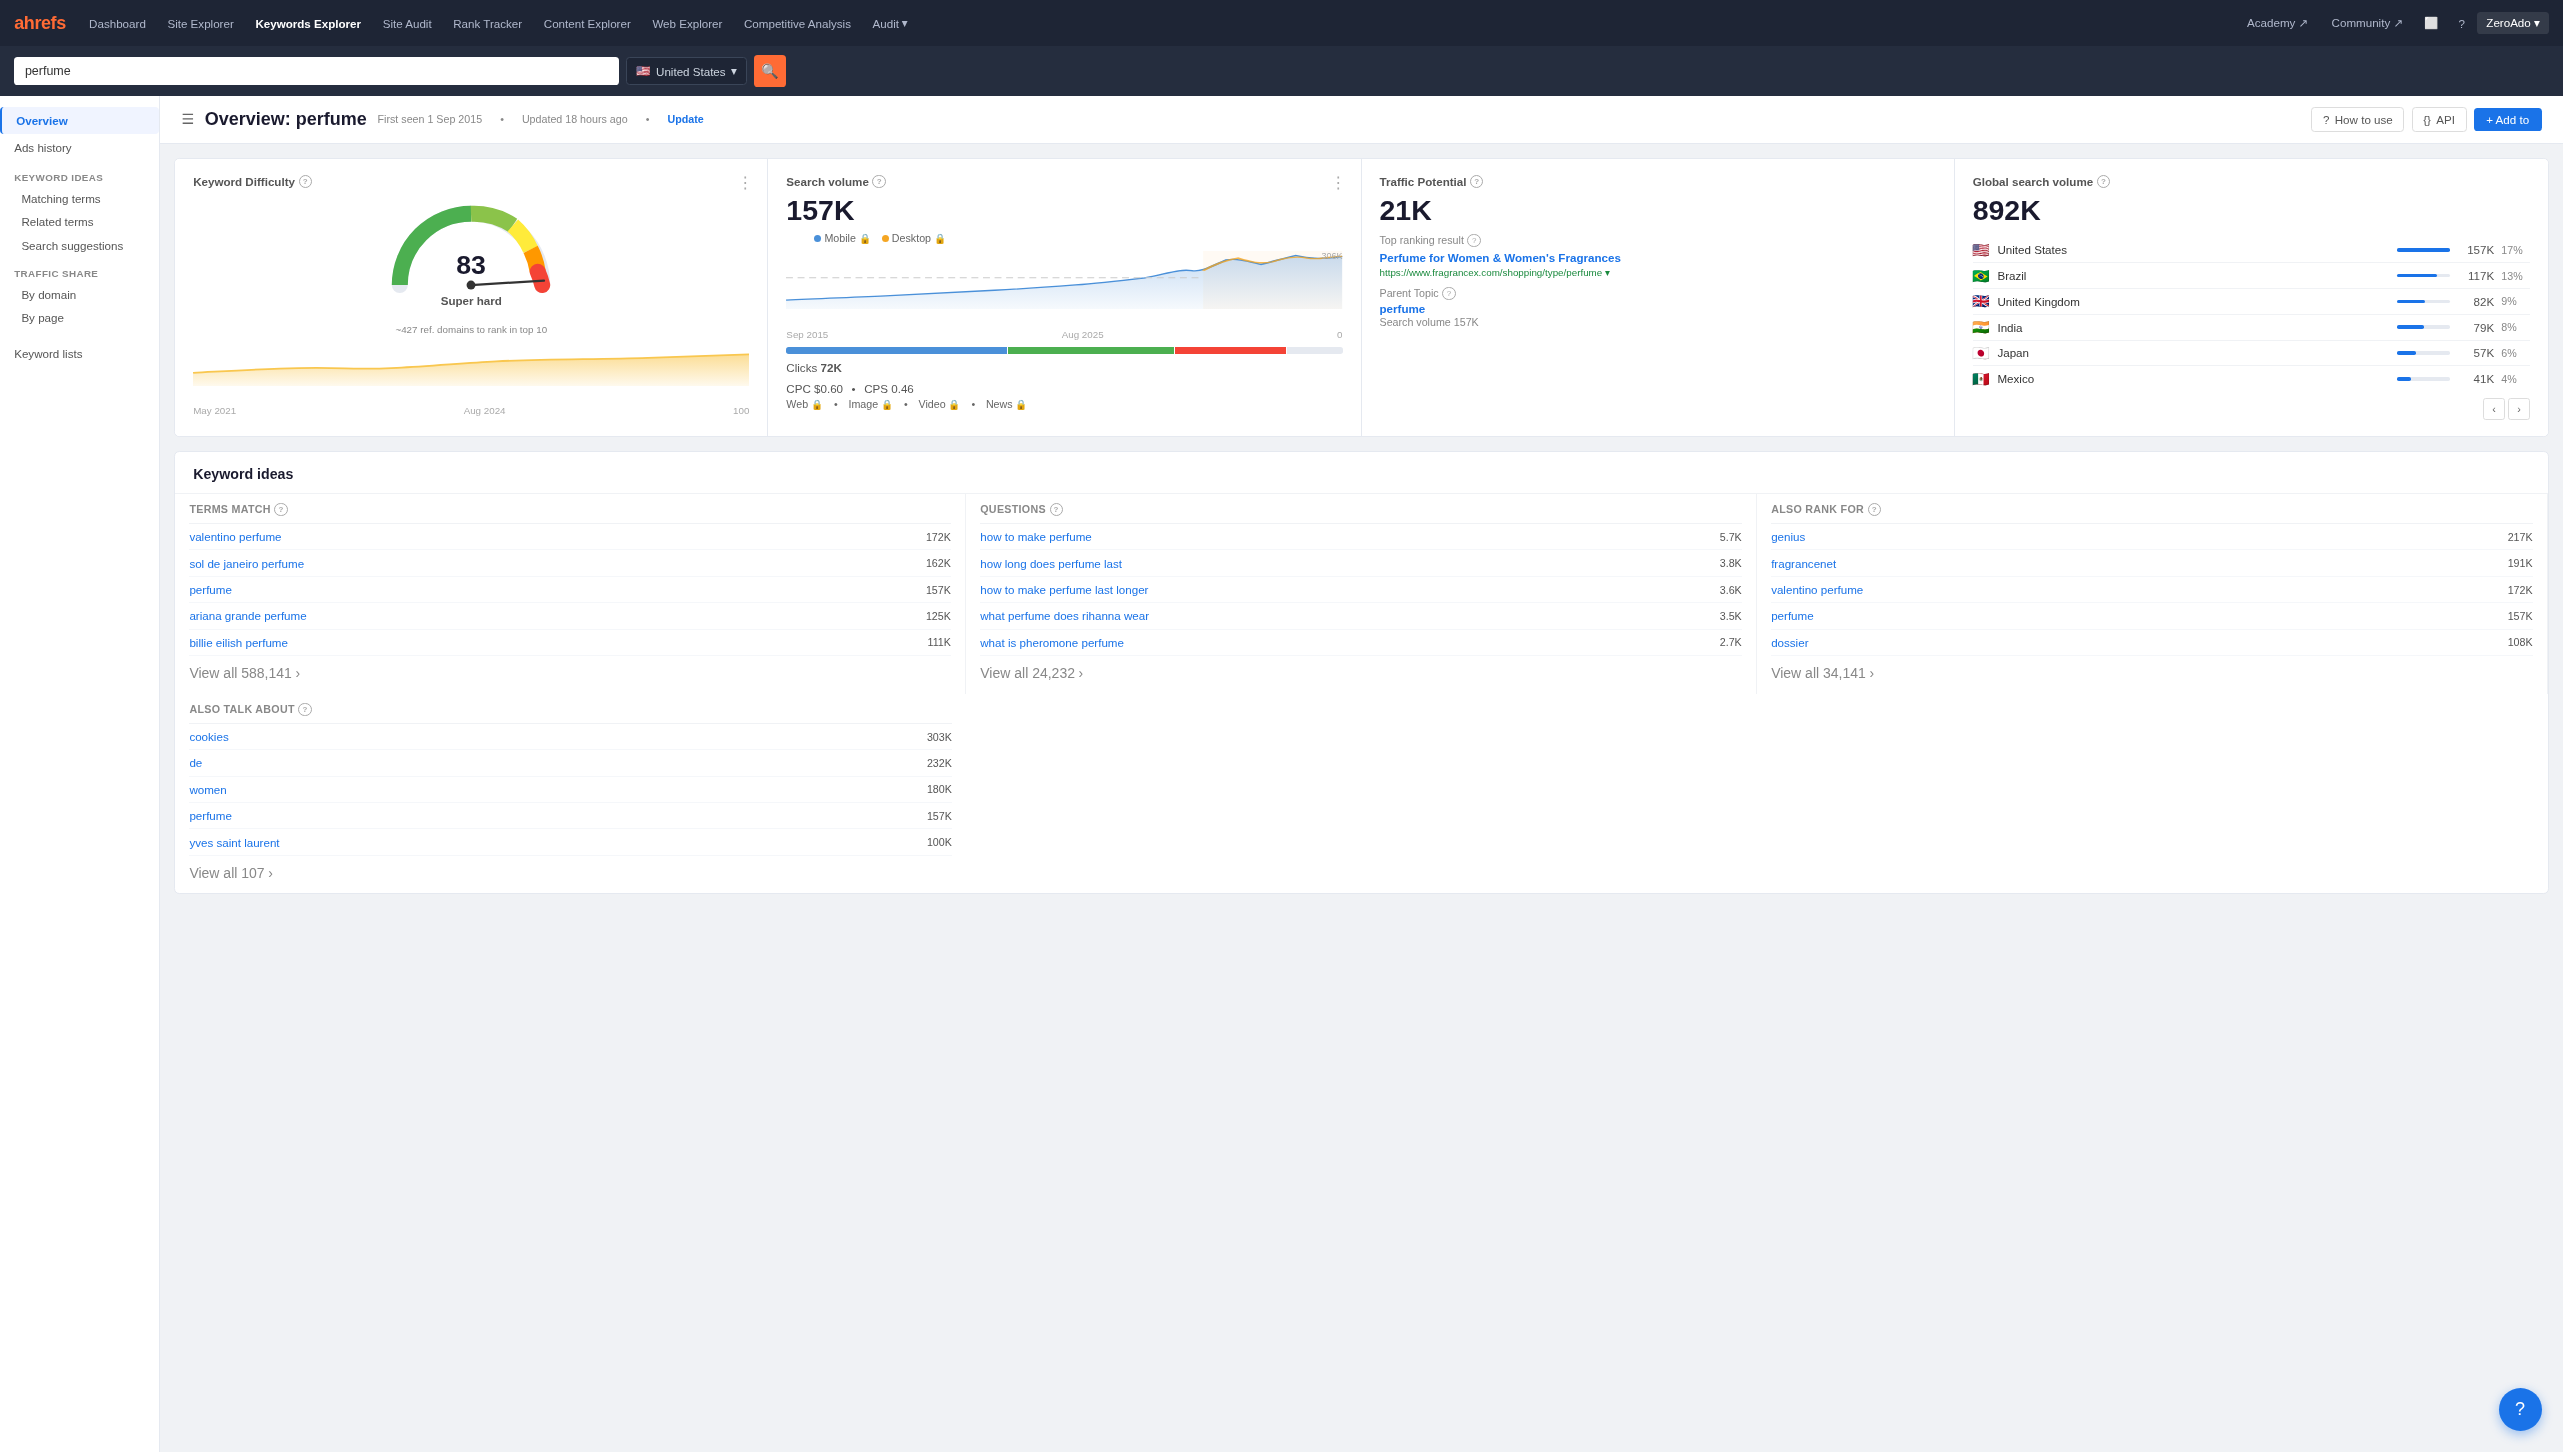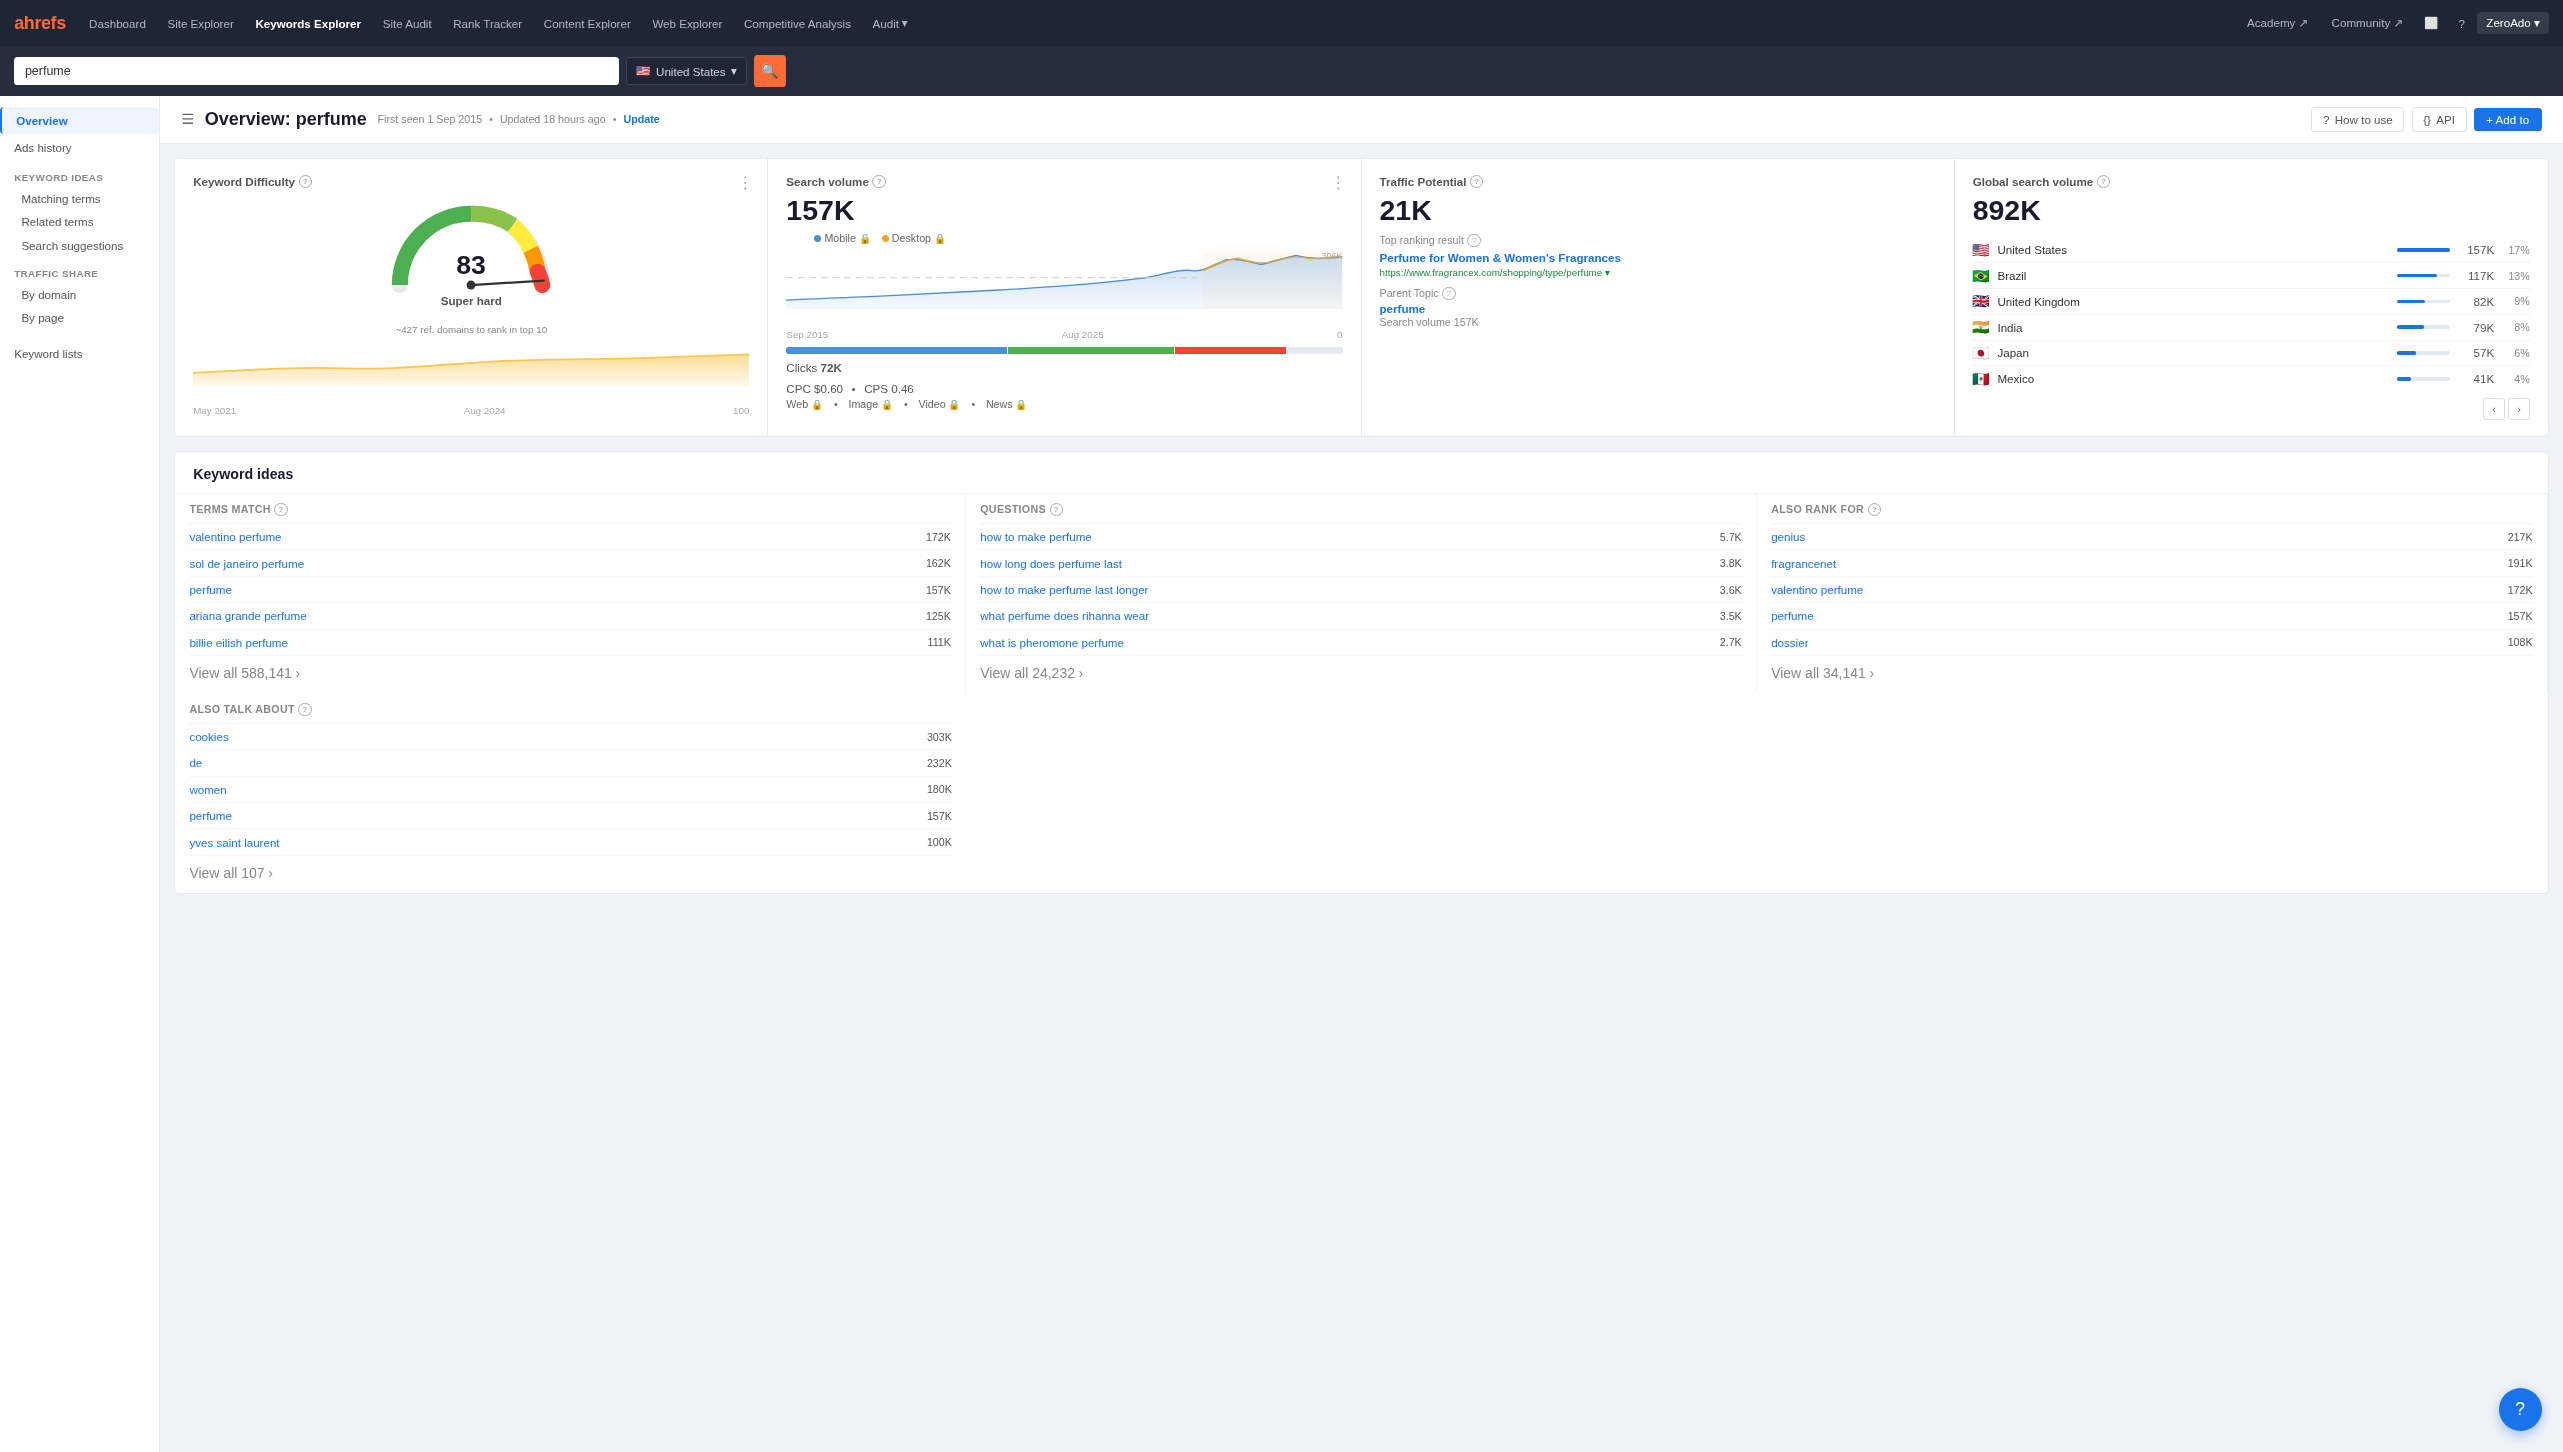--- a/index.html
+++ b/index.html
@@ -163,21 +163,21 @@
       font-size: 18px;
       font-weight: 700;
       color: #1a1a2e;
       text-align: right;
     }
     .page-meta {
       font-size: 10.7px;
       color: #888;
       display: flex;
       align-items: flex-end;
-      gap: 7px;
+      gap: 18px;
     }
     .update-link { color: #1a73e8; font-weight: 600; cursor: pointer; text-decoration: none; }
     .header-actions { margin-left: auto; display: flex; align-items: center; gap: 7.1px; }
     .btn-outline {
       border: 0.9px solid #ddd;
       background: #fff;
       border-radius: 3.6px;
       padding: 5.3px 10.7px;
       font-size: 11.6px;
       cursor: pointer;
@@ -284,21 +284,21 @@
       align-items: center;
       gap: 7.1px;
       padding: 4.4px 0;
       border-bottom: 0.9px solid #f0f2f5;
       font-size: 11.6px;
     }
     .country-row:last-of-type { border-bottom: none; }
     .country-flag { font-size: 14.2px; }
     .country-name { flex: 1; color: #333; }
     .country-vol { color: #555; font-weight: 500; min-width: 37px; text-align: right; }
-    .country-pct { color: #888; font-size: 10.7px; min-width: 28.5px; text-align: right; }
+    .country-pct { color: #888; font-size: 10.7px; min-width: 28.5px; text-align: left; }
     .country-bar-wrap { width: 53px; height: 3.6px; background: #e5e9f0; border-radius: 1.8px; }
     .country-bar { height: 3.6px; background: #1a73e8; border-radius: 1.8px; }
     .gsv-nav { display: flex; justify-content: flex-end; gap: 3.6px; margin-top: 7.1px; }
     .gsv-nav-btn {
       width: 21.4px; height: 21.4px;
       border: 0.9px solid #ddd;
       border-radius: 2.7px;
       display: flex; align-items: center; justify-content: center;
       cursor: pointer; font-size: 10.7px; color: #666;
     }

